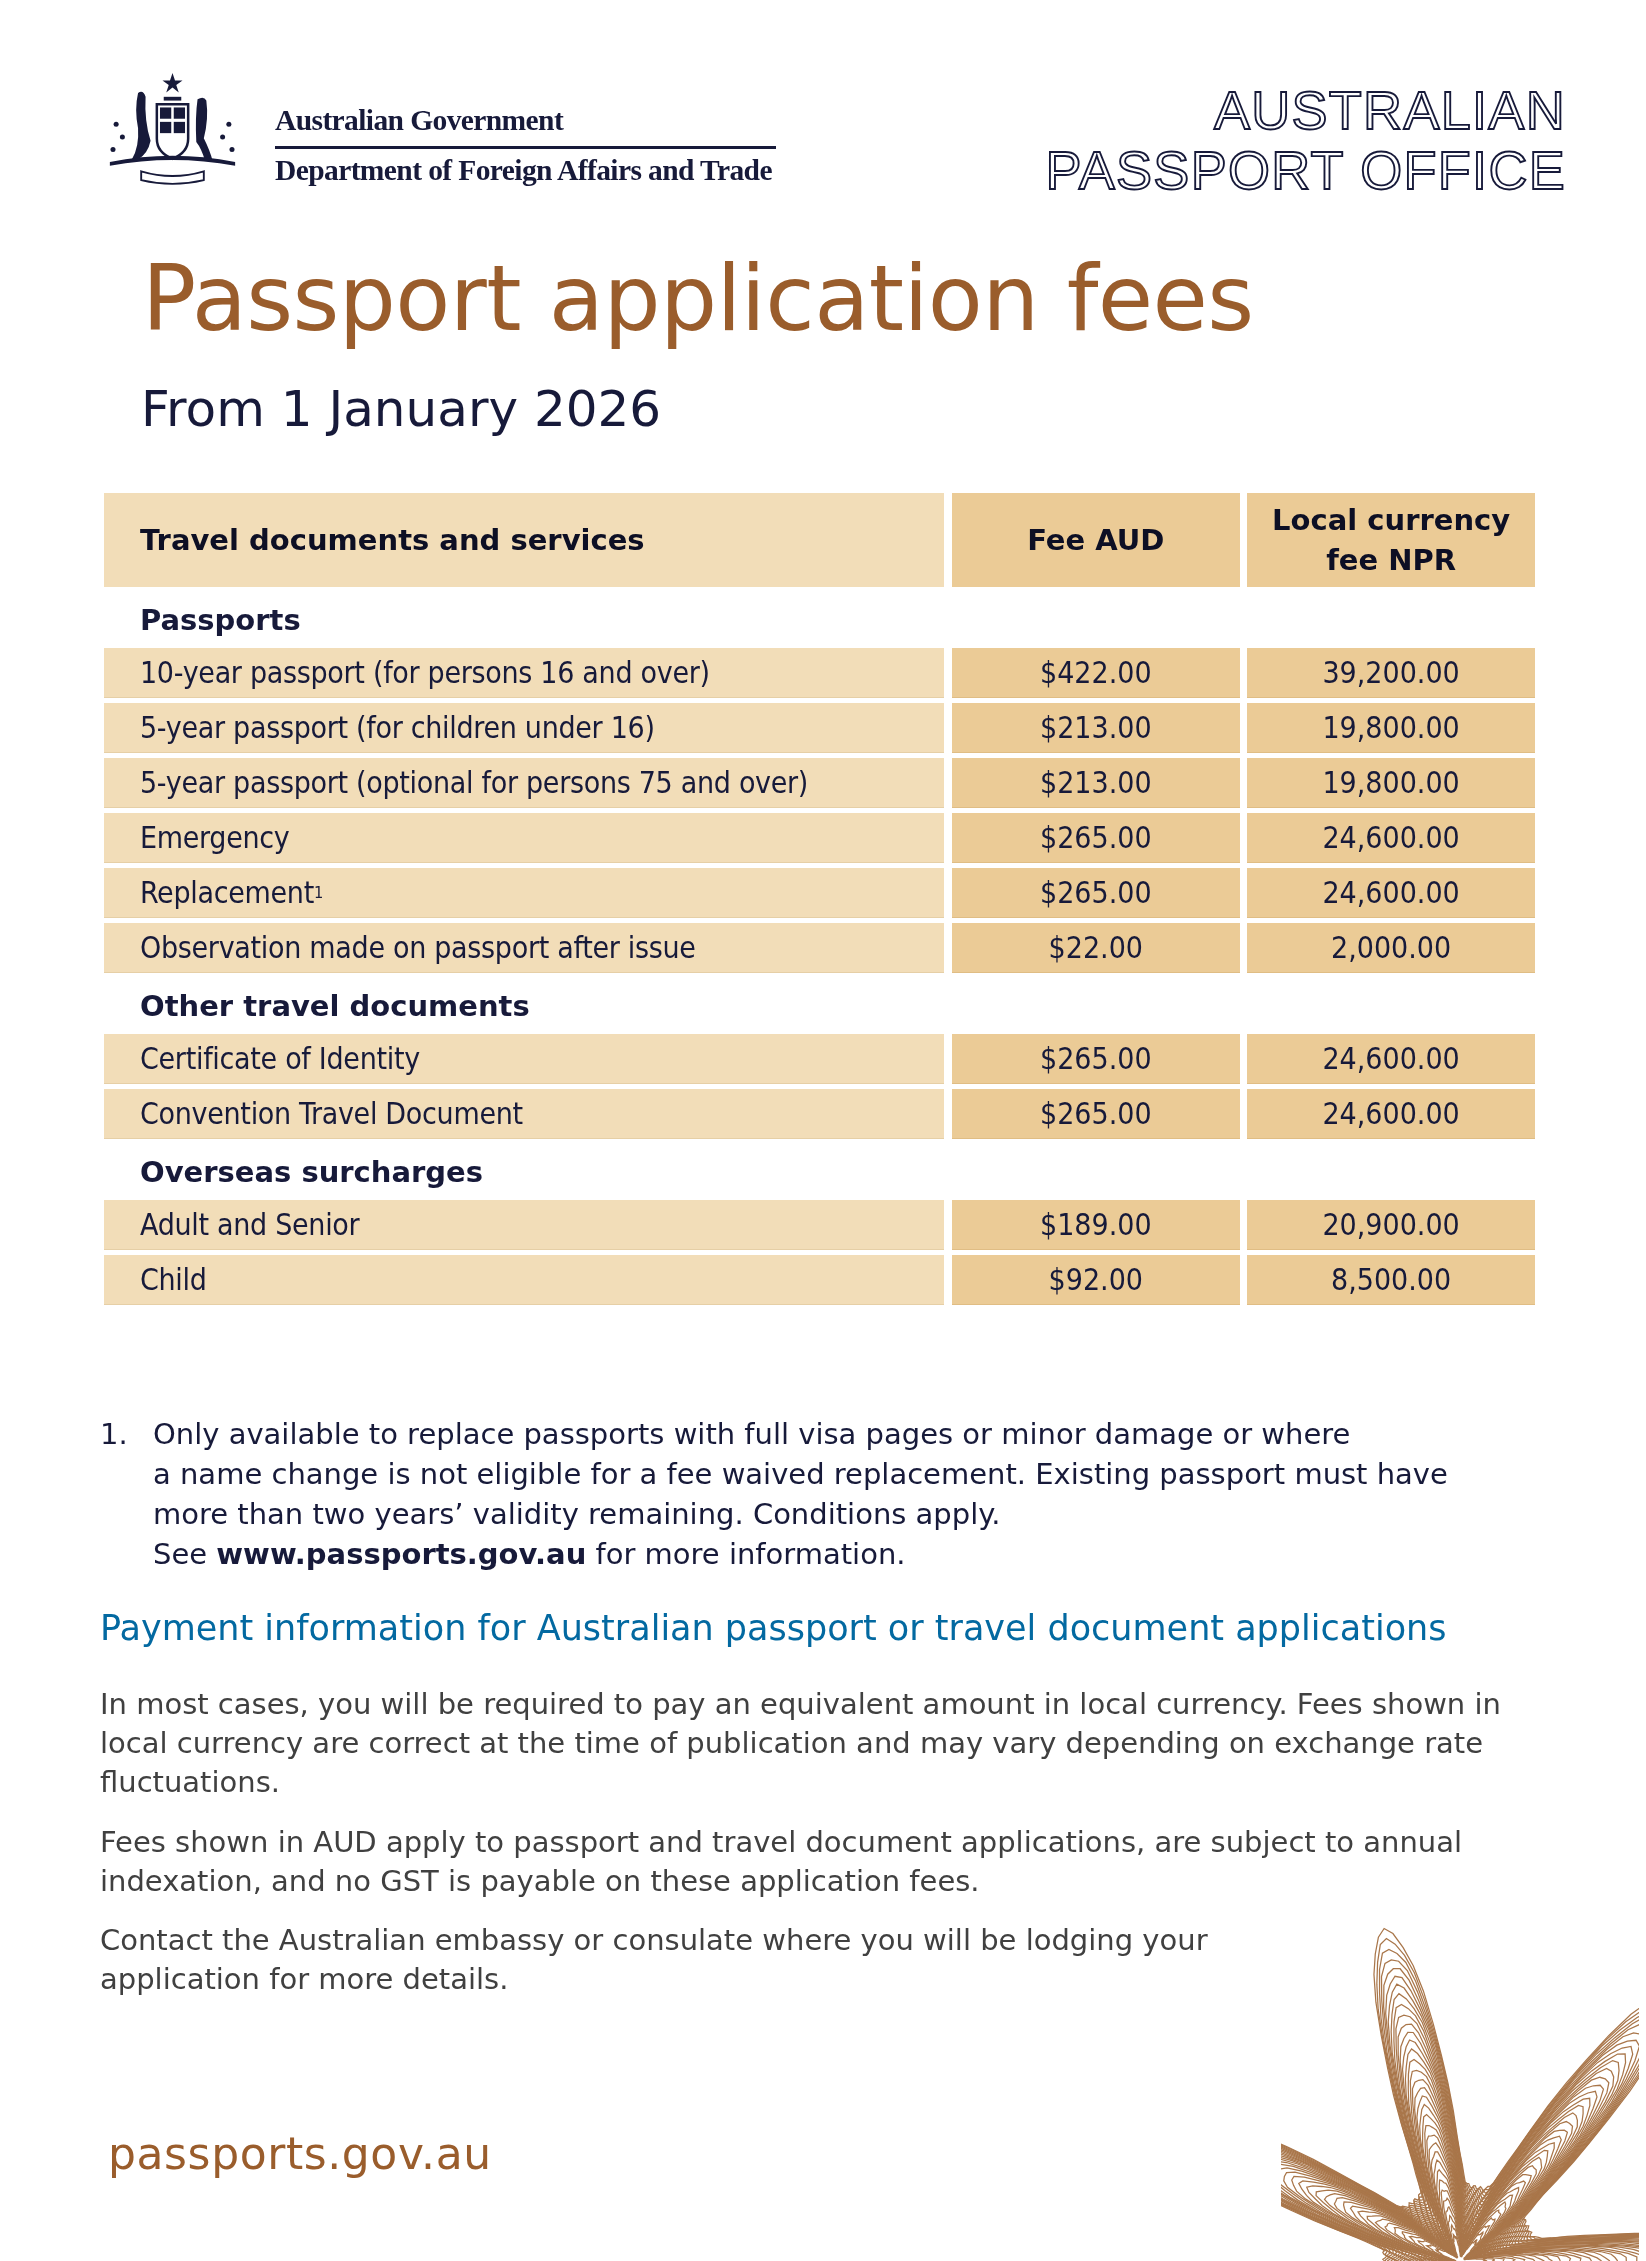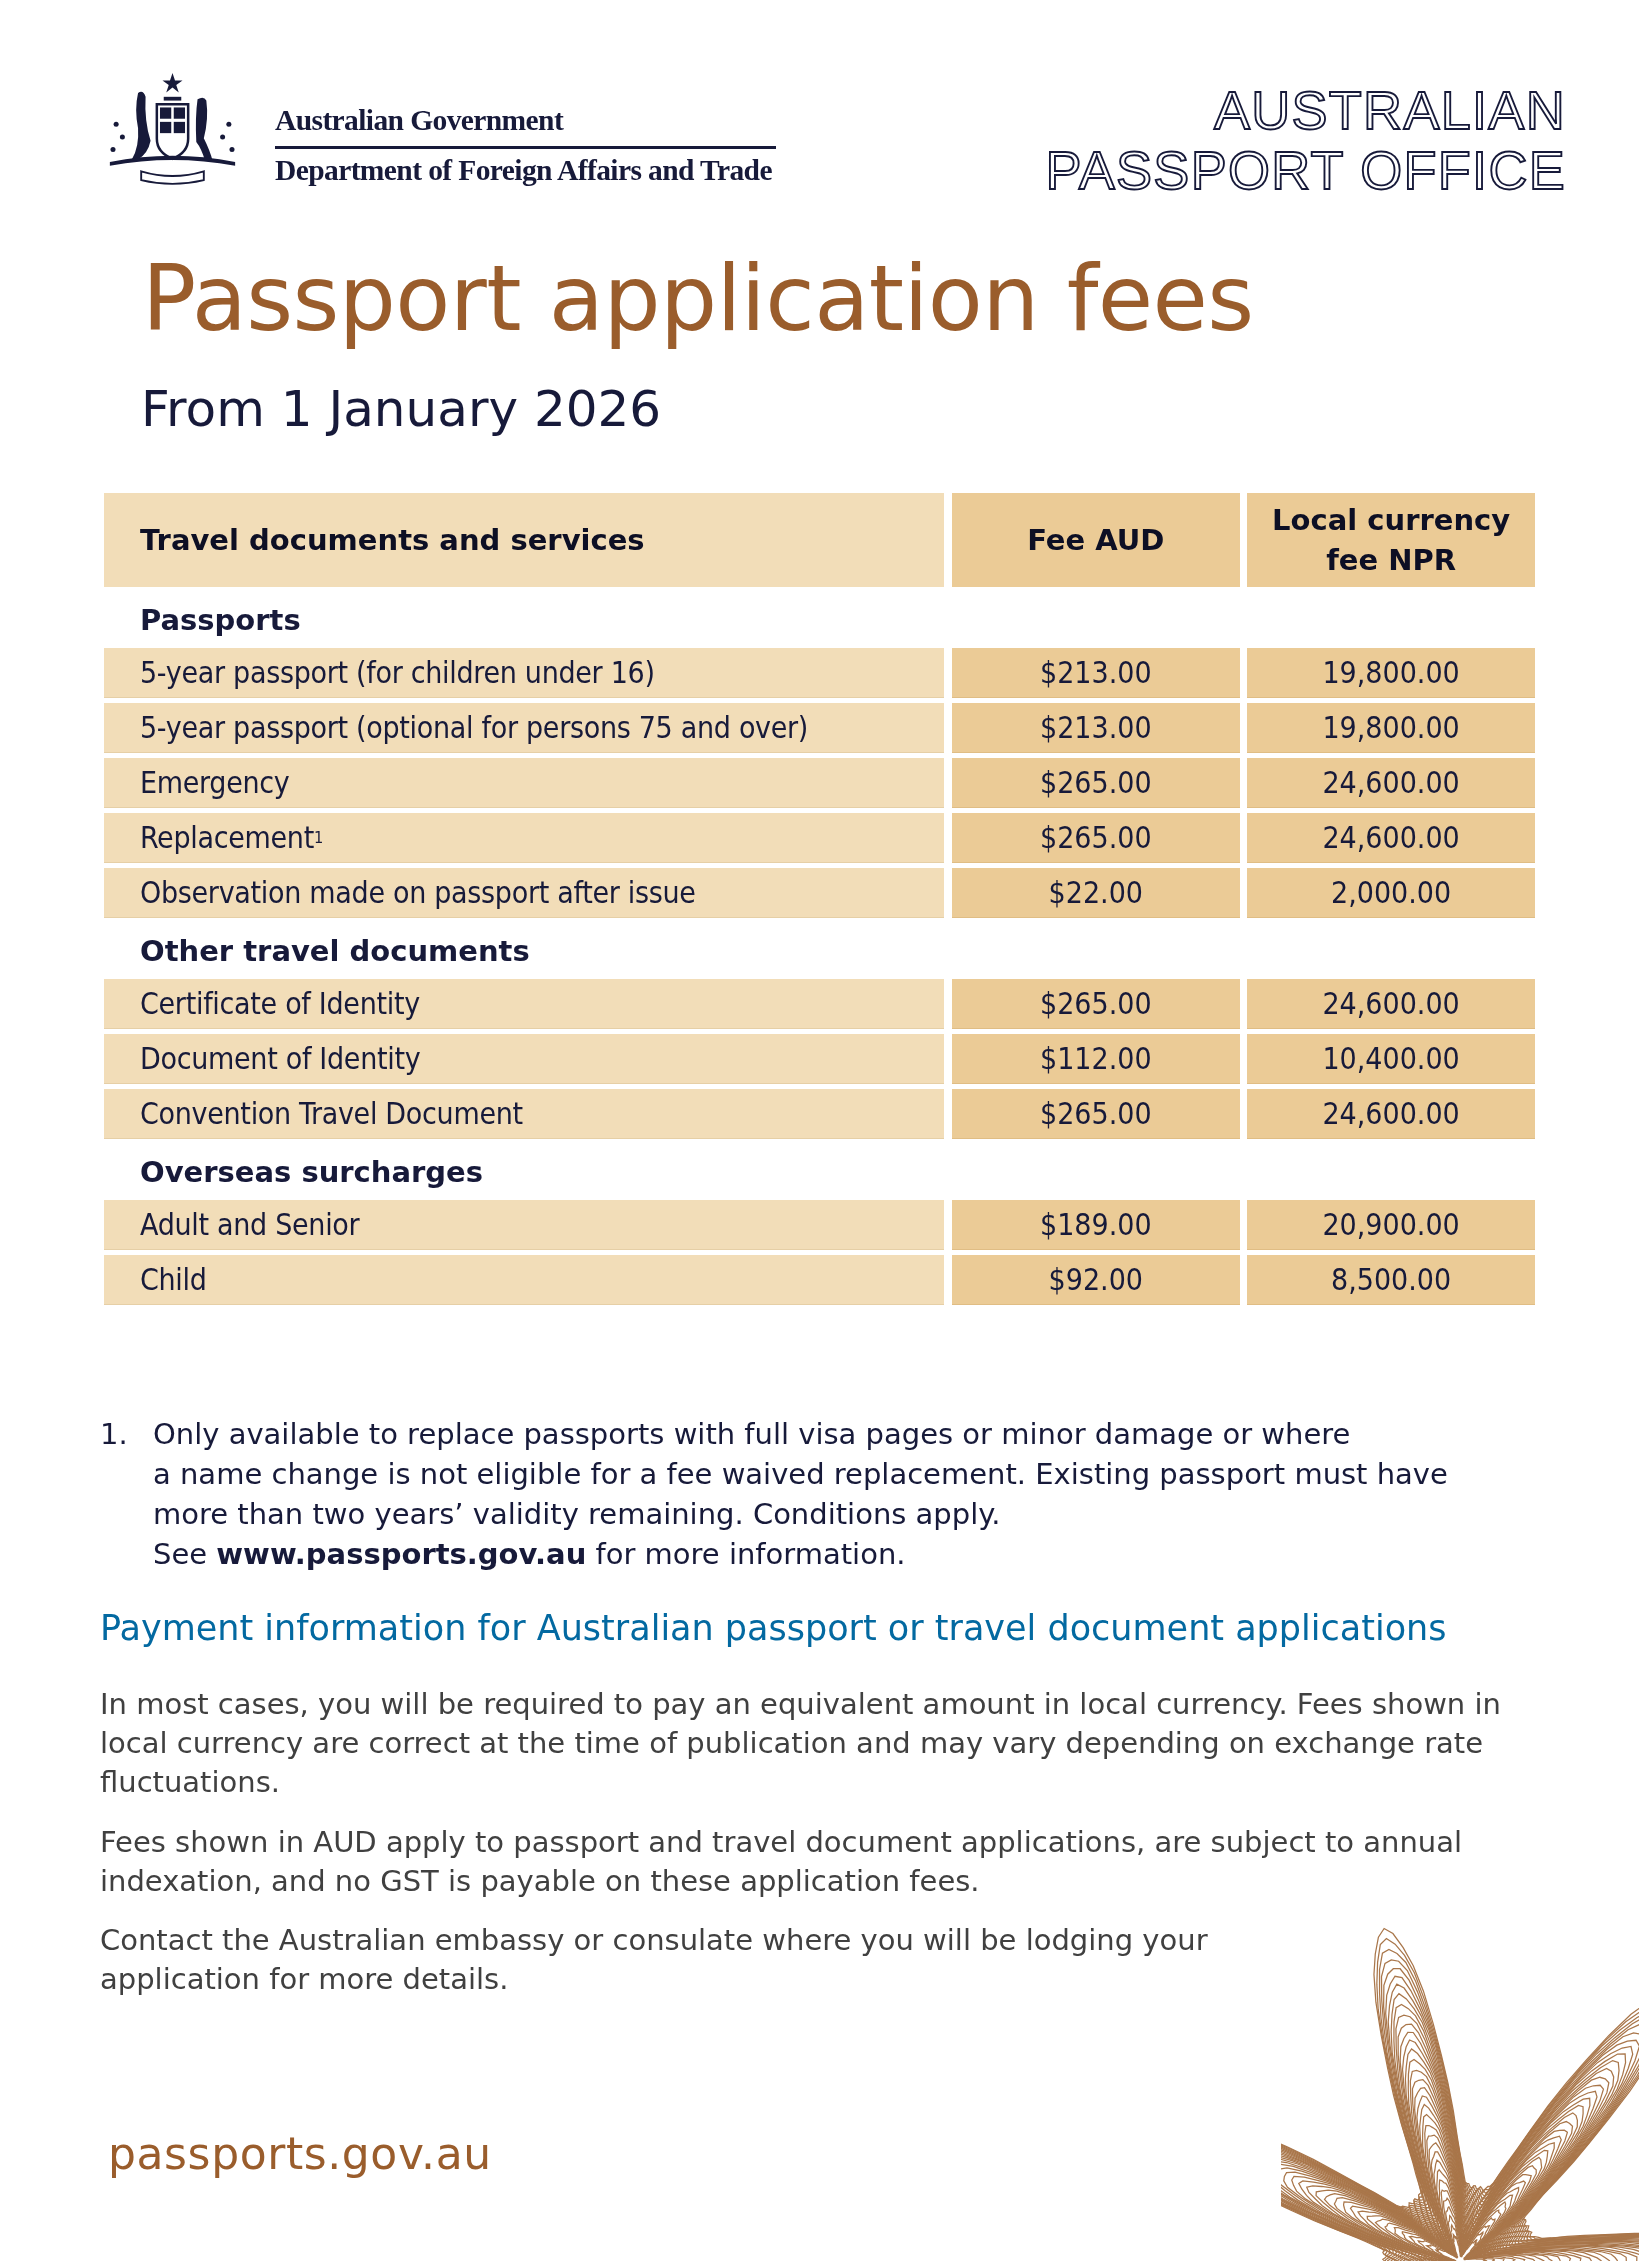--- a/index.html
+++ b/index.html
@@ -96,20 +96,27 @@
       <div>
         <div>Local currency</div>
         <div>fee NPR</div>
       </div>
     </div>
   </div>
   <div id="table-body">
       <div class="section-row">Passports</div>
       <div class="trow data">
         <div class="cell c1">
+          <span>10-year passport (for persons 16 and over)</span>
+        </div>
+        <div class="cell c2">$422.00</div>
+        <div class="cell c3">39,200.00</div>
+      </div>
+      <div class="trow data">
+        <div class="cell c1">
           <span>5-year passport (for children under 16)</span>
         </div>
         <div class="cell c2">$213.00</div>
         <div class="cell c3">19,800.00</div>
       </div>
       <div class="trow data">
         <div class="cell c1">
           <span>5-year passport (optional for persons 75 and over)</span>
         </div>
         <div class="cell c2">$213.00</div>
@@ -137,27 +144,20 @@
         <div class="cell c2">$22.00</div>
         <div class="cell c3">2,000.00</div>
       </div>
       <div class="section-row">Other travel documents</div>
       <div class="trow data">
         <div class="cell c1">
           <span>Certificate of Identity</span>
         </div>
         <div class="cell c2">$265.00</div>
         <div class="cell c3">24,600.00</div>
-      </div>
-      <div class="trow data">
-        <div class="cell c1">
-          <span>Document of Identity</span>
-        </div>
-        <div class="cell c2">$112.00</div>
-        <div class="cell c3">10,400.00</div>
       </div>
       <div class="trow data">
         <div class="cell c1">
           <span>Convention Travel Document</span>
         </div>
         <div class="cell c2">$265.00</div>
         <div class="cell c3">24,600.00</div>
       </div>
       <div class="section-row">Overseas surcharges</div>
       <div class="trow data">

